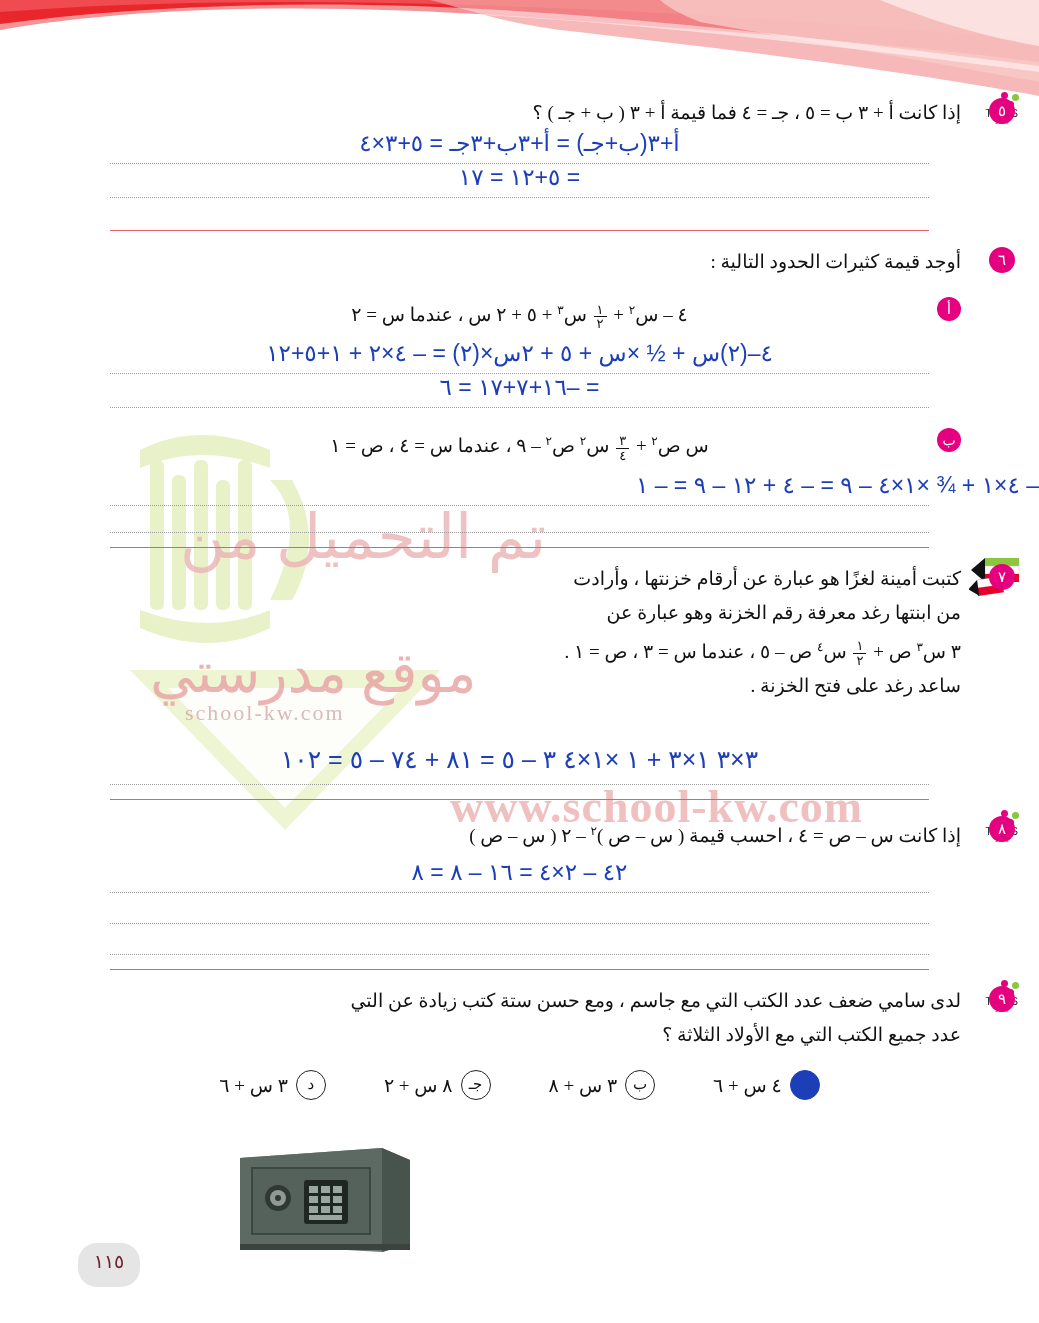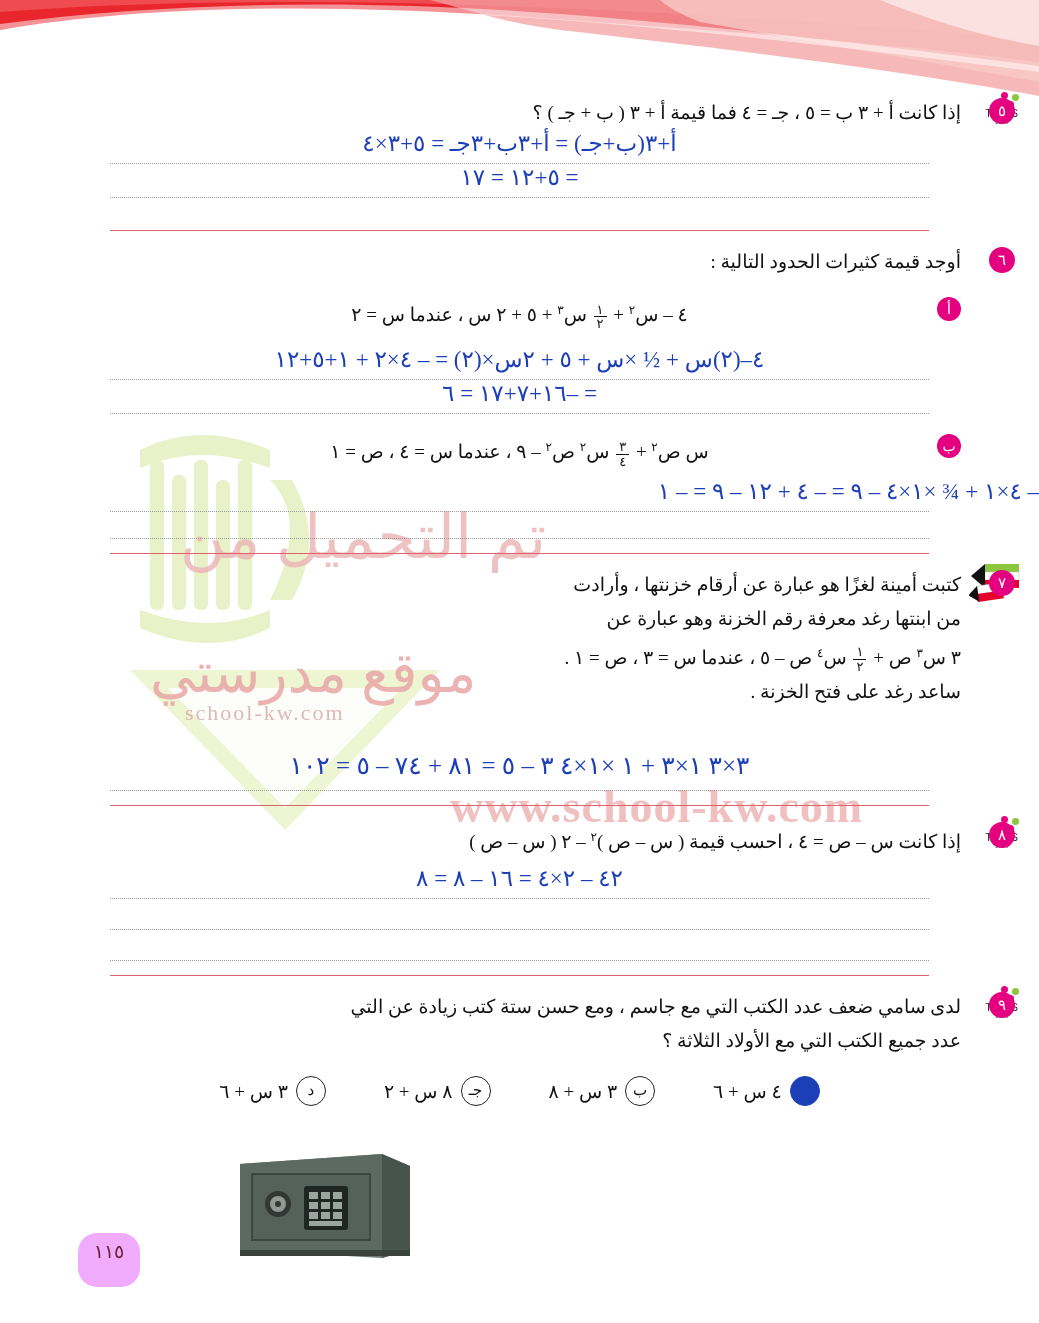--- a/index.html
+++ b/index.html
@@ -56,21 +56,21 @@
     padding-right:78px;padding-left:48px;font-size:19px;line-height:34px;text-align:right;
   }
   .sub-badge{
     display:inline-block;width:24px;height:24px;border-radius:50%;
     background:#e4007f;color:#fff;font-size:14px;line-height:24px;text-align:center;
     font-family:"Liberation Sans", sans-serif;vertical-align:middle;
   }
   .center-line{text-align:center;font-size:19px;line-height:34px;}
   .answer{
     color:#1c3fb8;font-size:23px;text-align:center;direction:rtl;
-    font-family:Liberation Serif, serif;
+    font-family:Liberation Sans, sans-serif;
   }
   .dotline{
     border-bottom:1.5px dotted #9a9a9a;height:0;margin:6px 110px 0 110px;
   }
   .rule{
     border-bottom:1.4px solid #e0616b;margin:14px 110px 14px 110px;height:0;
   }
   .frac{display:inline-block;vertical-align:middle;text-align:center;font-size:13px;line-height:1.05;margin:0 2px;}
   .frac .num{display:block;border-bottom:1.2px solid #111;padding:0 3px;}
   .frac .den{display:block;padding:0 3px;}
@@ -84,22 +84,22 @@
   
   .choices{display:flex;justify-content:center;gap:58px;margin-top:18px;font-size:19px;direction:rtl;}
   .choice{display:flex;align-items:center;gap:8px;}
   .cbadge{
     width:28px;height:28px;border:1.6px solid #222;border-radius:50%;
     font-size:15px;line-height:26px;text-align:center;display:inline-block;
   }
   .cbadge.filled{background:#1c3fb8;border-color:#1c3fb8;color:#1c3fb8;}
   
   .pagenum{
-    position:absolute;left:78px;bottom:36px;width:62px;height:54px;border-radius:19px;
-    background:#f0abfc;color:#6d2230;font-size:19px;line-height:38px;text-align:center;
+    position:absolute;left:78px;bottom:36px;width:62px;height:44px;border-radius:19px;
+    background:#e5e5e5;color:#6d2230;font-size:19px;line-height:38px;text-align:center;
     font-family:"Liberation Serif", serif;
   }
   .q7wrap{position:relative;min-height:150px;}
   .q7text{padding-right:78px;padding-left:430px;font-size:19px;line-height:34px;text-align:right;}
 </style>
 </head>
 <body>
 
 <div class="banner">
   <svg width="1039" height="110" viewBox="0 0 1039 110">
@@ -167,21 +167,21 @@
       <span class="sub-badge" style="position:absolute;right:78px;top:4px;">أ</span>
       <span>٤ – س</span><span class="sup">٢</span>
       <span>+</span>
       <span class="frac">
         <span class="num">١</span>
         <span class="den">٢</span>
       </span>
       <span>س</span><span class="sup">٣</span>
       <span>+ ٥ + ٢ س ، عندما س = ٢</span>
     </div>
-    <div class="answer" style="margin-top:14px;">٤–(٢)س + ½ ×س + ٥ + ٢س×(٢) = – ٤×٢ + ١+٥+١٢</div>
+    <div class="answer" style="margin-top:8px;">٤–(٢)س + ½ ×س + ٥ + ٢س×(٢) = – ٤×٢ + ١+٥+١٢</div>
     <div class="dotline"></div>
     <div class="answer">= –١٦+٧+١٧ = ٦</div>
     <div class="dotline"></div>
 
     <div class="center-line" style="margin-top:16px;position:relative;">
       <span class="sub-badge" style="position:absolute;right:78px;top:4px;">ب</span>
       <span>س ص</span><span class="sup">٢</span>
       <span>+</span>
       <span class="frac">
         <span class="num">٣</span>

